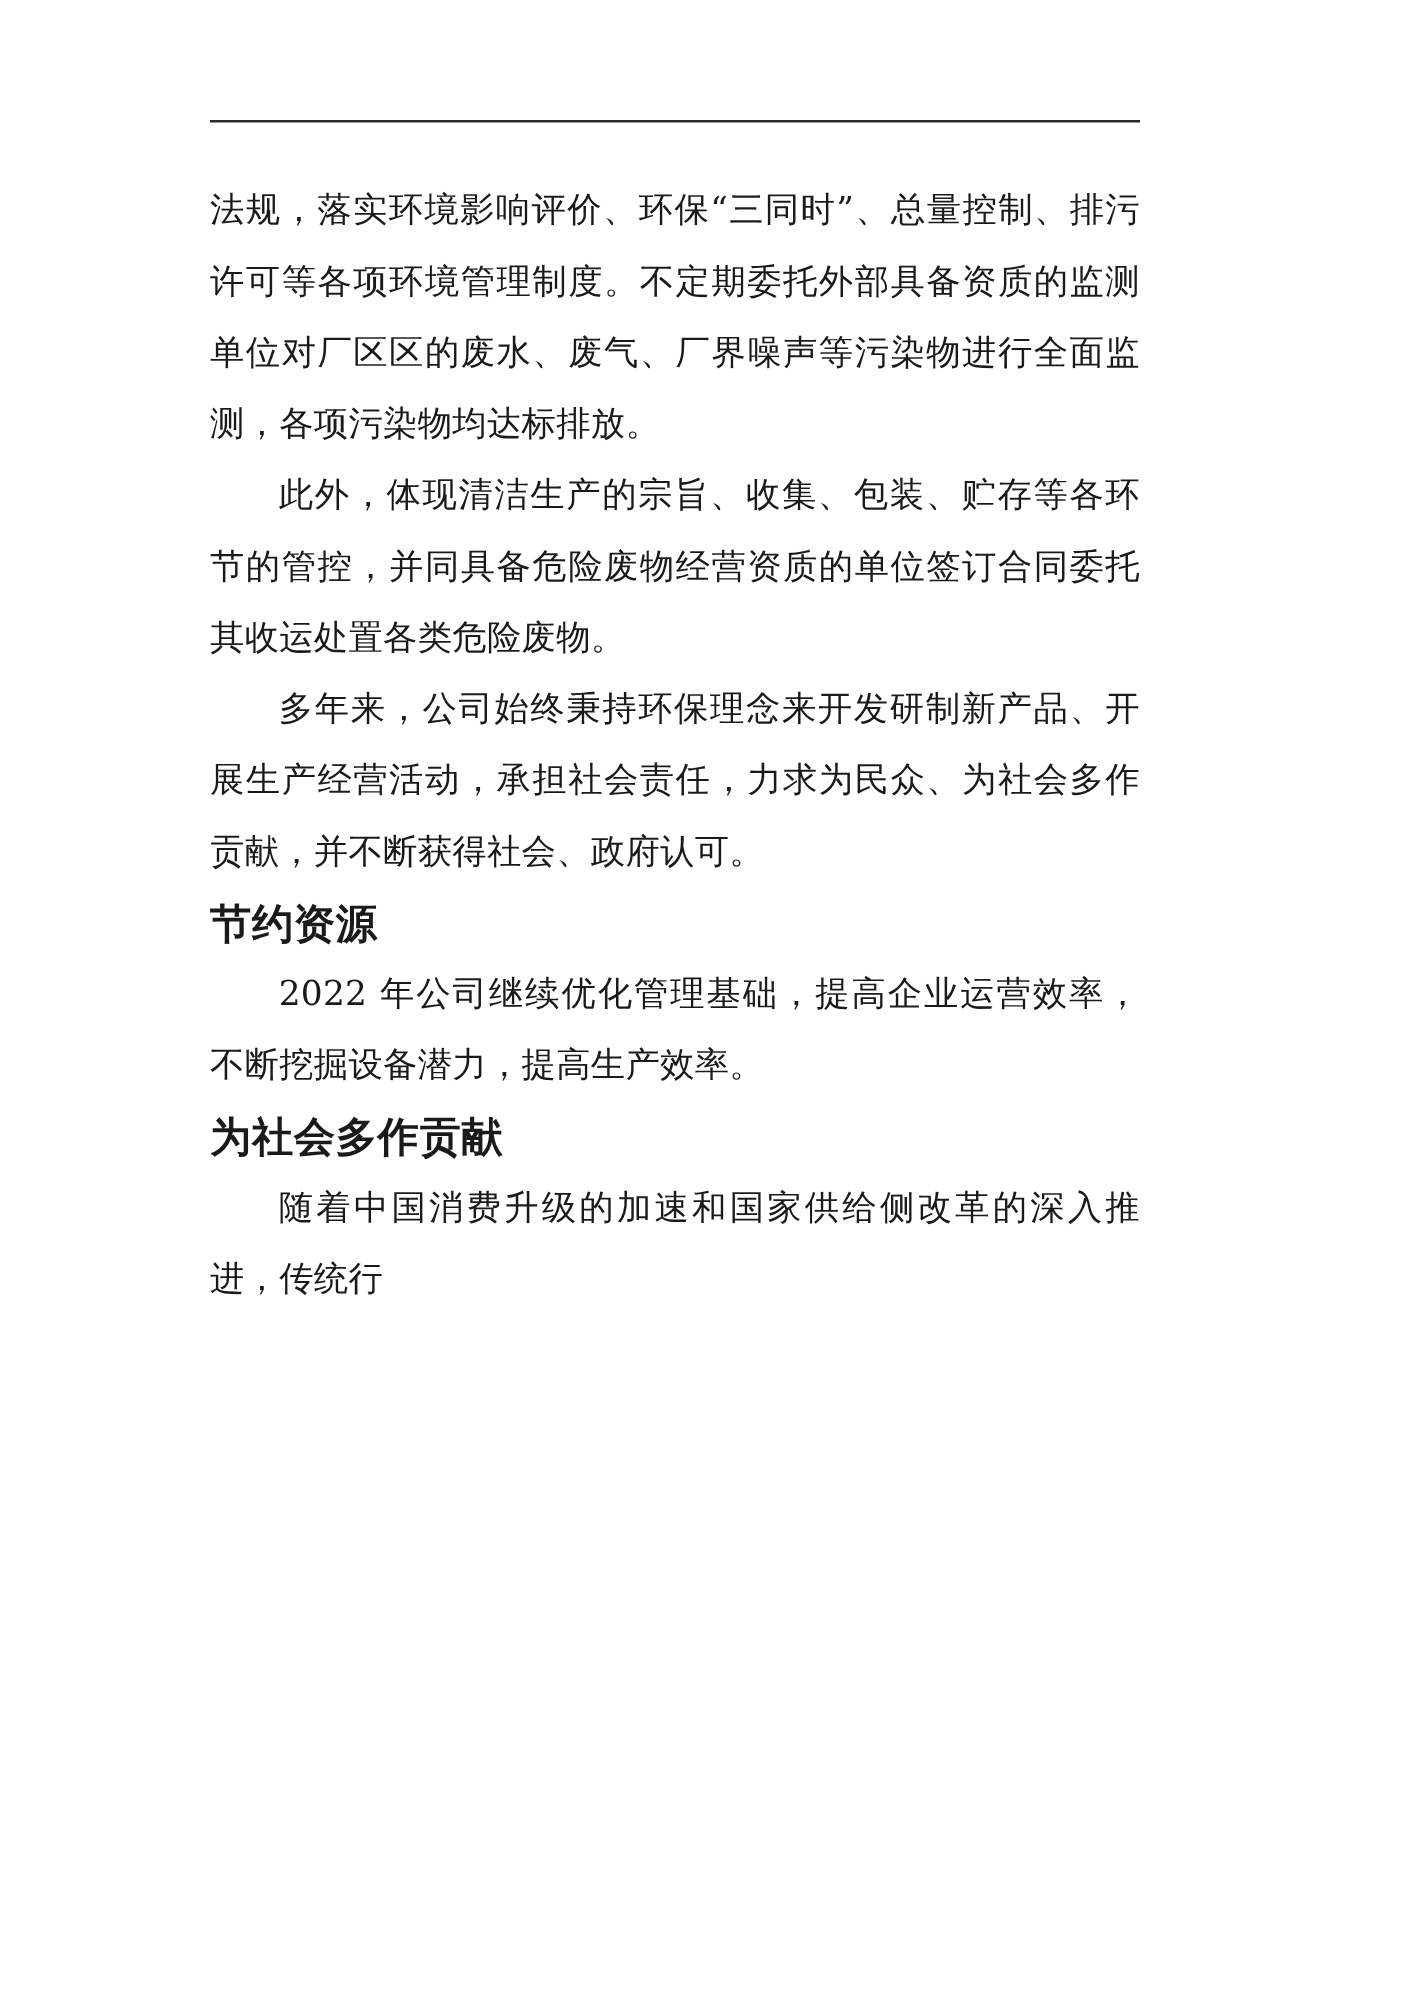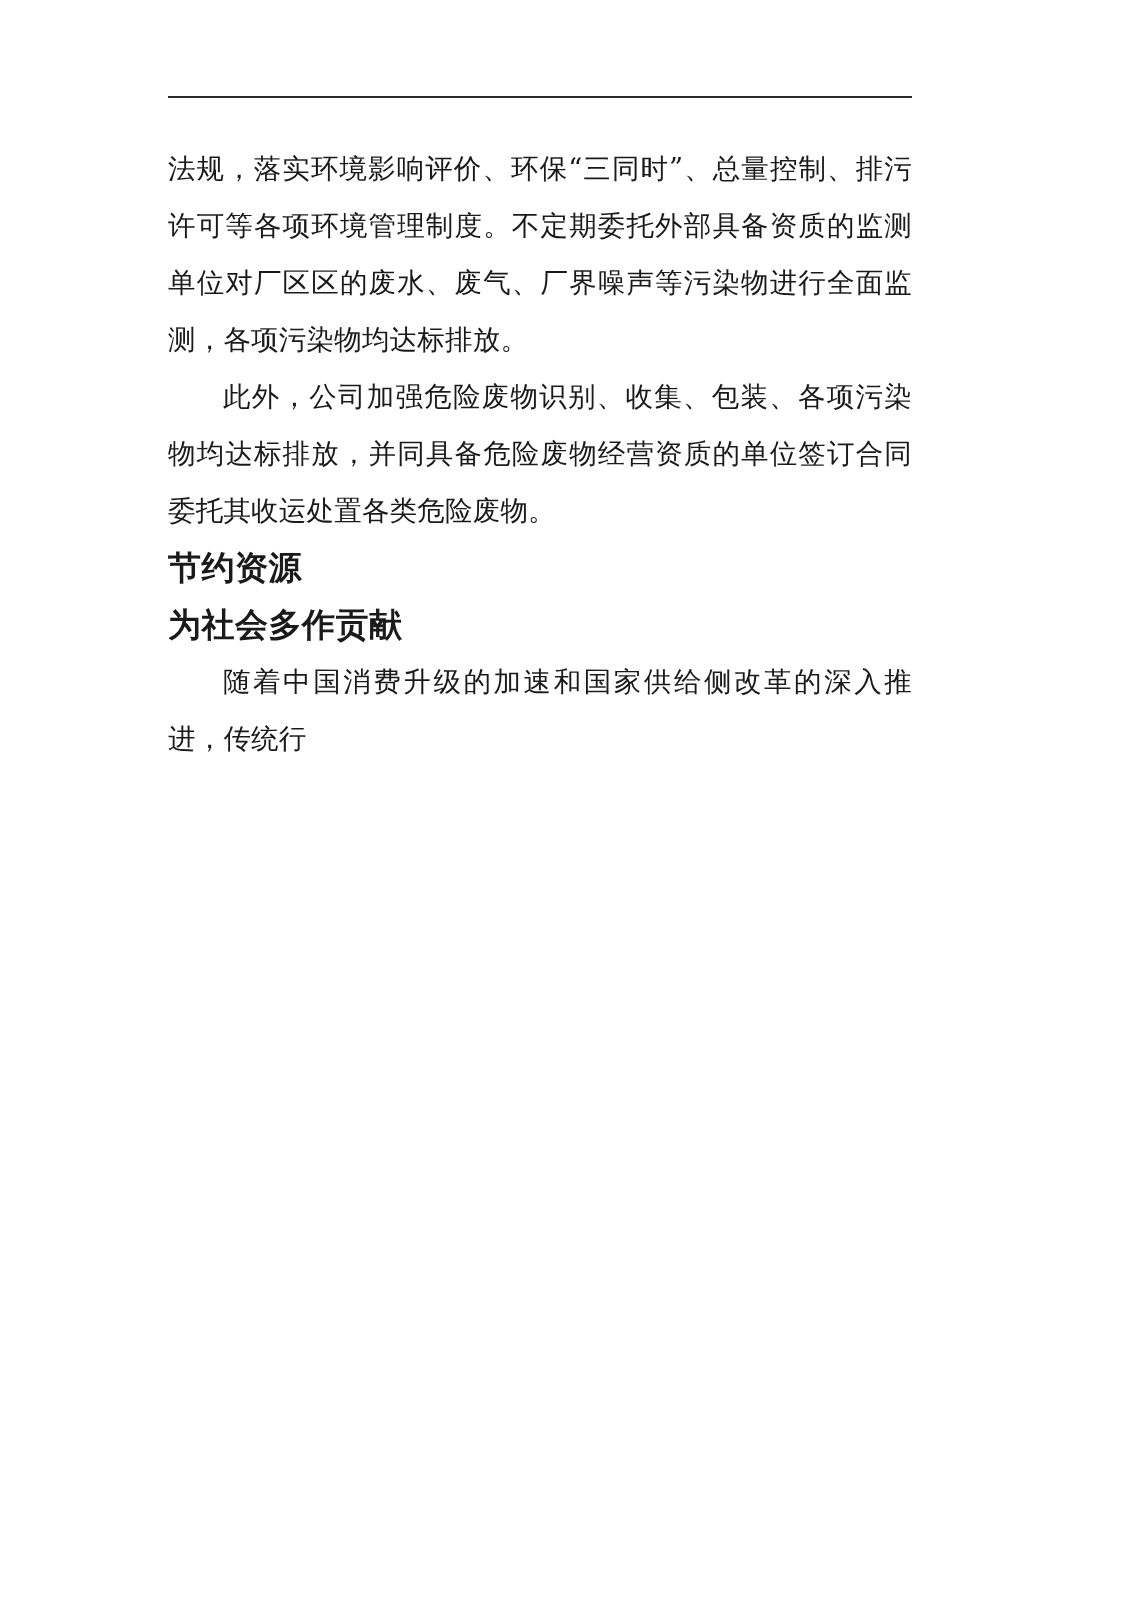--- a/index.html
+++ b/index.html
@@ -59,25 +59,27 @@
 </head>
 <body>
 
 <div class="page">
   <div class="content">
 
     <div class="header-rule"></div>
 
     <p class="para">法规，落实环境影响评价、环保“三同时”、总量控制、排污许可等各项环境管理制度。不定期委托外部具备资质的监测单位对厂区区的废水、废气、厂界噪声等污染物进行全面监测，各项污染物均达标排放。</p>
 
-    <p class="para indent">此外，公司加强危险废物识别、收集、包装、各项污染物均达标排放，并同具备危险废物经营资质的单位签订合同委托其收运处置各类危险废物。</p>
+    <p class="para indent">此外，体现清洁生产的宗旨、收集、包装、贮存等各环节的管控，并同具备危险废物经营资质的单位签订合同委托其收运处置各类危险废物。</p>
 
+    <p class="para indent">多年来，公司始终秉持环保理念来开发研制新产品、开展生产经营活动，承担社会责任，力求为民众、为社会多作贡献，并不断获得社会、政府认可。</p>
 
     <h2 class="heading">节约资源</h2>
 
+    <p class="para indent">2022 年公司继续优化管理基础，提高企业运营效率，不断挖掘设备潜力，提高生产效率。</p>
 
 
 
     <h2 class="heading">为社会多作贡献</h2>
 
     <p class="para indent">随着中国消费升级的加速和国家供给侧改革的深入推进，传统行</p>
 
   </div>
 </div>
 

